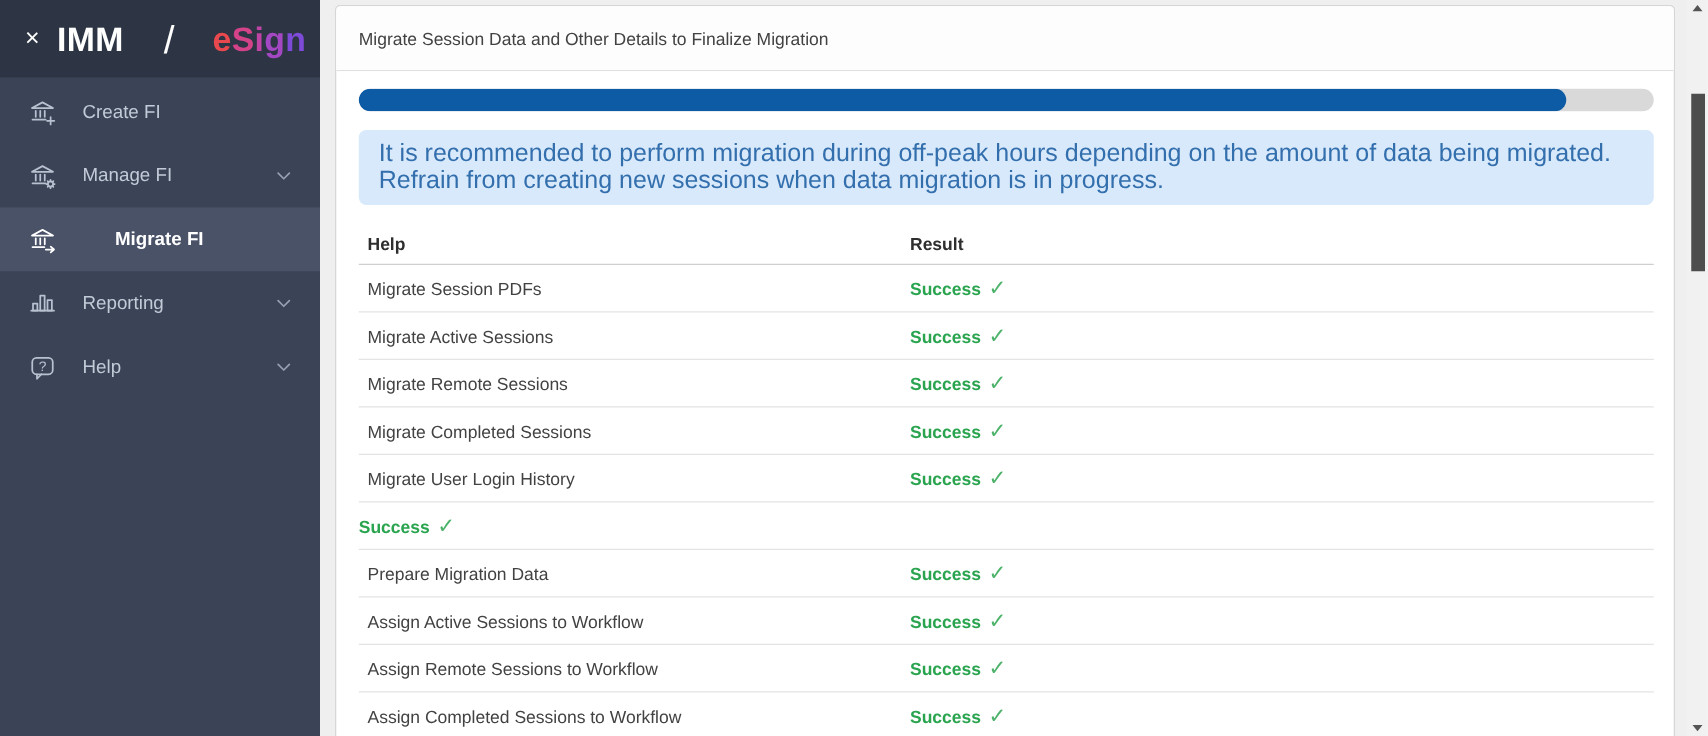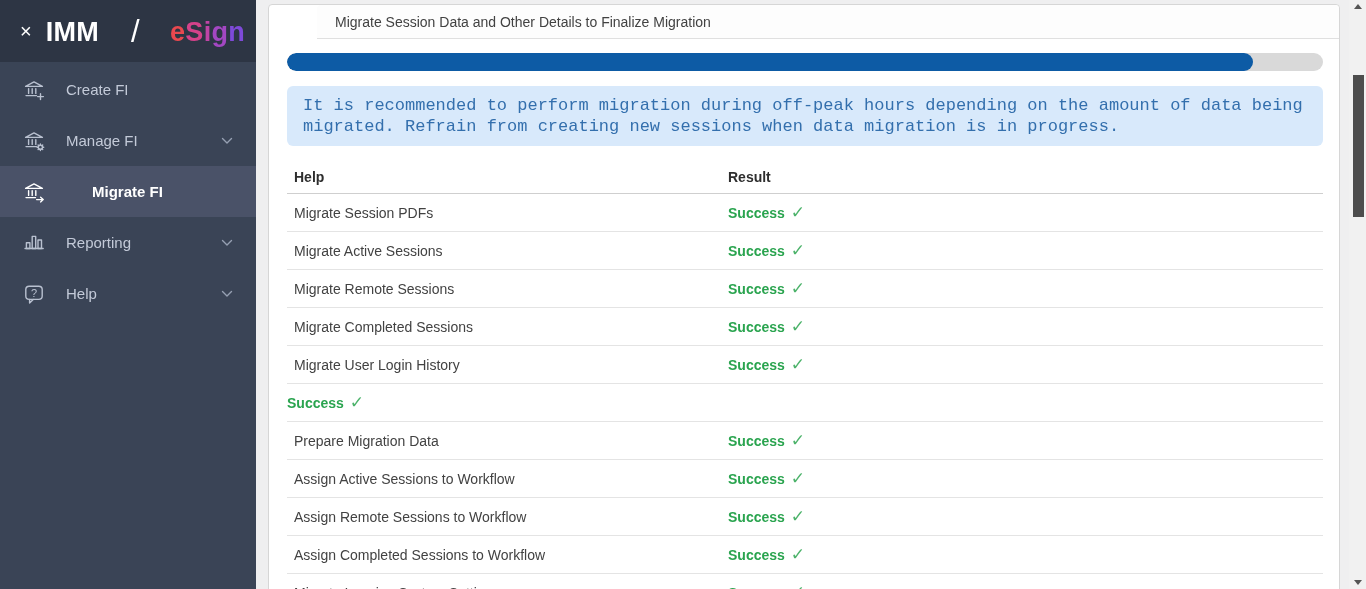--- a/index.html
+++ b/index.html
@@ -19,28 +19,28 @@
   .menu-item { height:51px; display:flex; align-items:center; padding:0 22px; color:#c3cad8; cursor:pointer; position:relative; }
   .menu-item .mi-icon { width:24px; height:24px; flex:0 0 24px; display:flex; align-items:center; justify-content:center; color:#b9c1d0; }
   .menu-item .mi-label { margin-left:20px; font-size:15px; flex:1; }
   .menu-item .mi-chevron { width:14px; color:#96a0b2; display:flex; }
   .menu-item.active { background:#4a5268; color:#ffffff;gap:26px; }
   .menu-item.active .mi-icon { color:#ffffff; }
   .menu-item.active .mi-label { font-weight:700; }
 
   
   .card { position:absolute; left:268px; top:4px; width:1072px; height:640px; background:#ffffff; border:1px solid #d6d6d6; border-radius:4px 4px 0 0; z-index:1; }
-  .card-header { height:34px; display:flex; align-items:center; padding:16px 18px; background:#fdfdfd; border-bottom:1px solid #e0e0e0; border-radius:4px 4px 0 0;margin-left:48px; }
+  .card-header { height:52px; display:flex; align-items:center; padding:16px 18px; background:#fdfdfd; border-bottom:1px solid #e0e0e0; border-radius:4px 4px 0 0; }
   .card-title { font-size:14px; color:#424242; }
   .card-body { padding:0 16px 0 18px; }
 
   .progress-track { margin-top:14px; height:18px; background:#d9d9d9; border-radius:9px; overflow:hidden; }
   .progress-fill { height:100%; background:#0d5ba5; border-radius:9px; }
 
-  .notice { margin-top:15px; background:#d8e9fb; border-radius:6px; padding:9px 16px; color:#336fad; font-size:17px; line-height:21px;font-family:Liberation Mono, monospace; }
+  .notice { margin-top:15px; background:#d8e9fb; border-radius:6px; padding:9px 16px; color:#336fad; font-size:20px; line-height:21px; }
 
   .task-table { margin-top:15px; }
   .t-header { display:flex; height:33px; align-items:center; border-bottom:1px solid #cfcfcf; font-weight:700; font-size:14px; color:#2e2e2e; }
   .t-row { display:flex; height:38px; align-items:center; border-bottom:1px solid #e4e4e4; font-size:14px; color:#424242; }
   .cell-task { flex:0 0 441px; padding-left:7px; }
   .cell-result { flex:1; display:flex; align-items:center; }
   .success-text { color:#2aa44f; font-weight:700; font-size:14px; }
   .check-mark { color:#4db36b; font-size:17px; margin-left:6px; line-height:1; }
 
   

